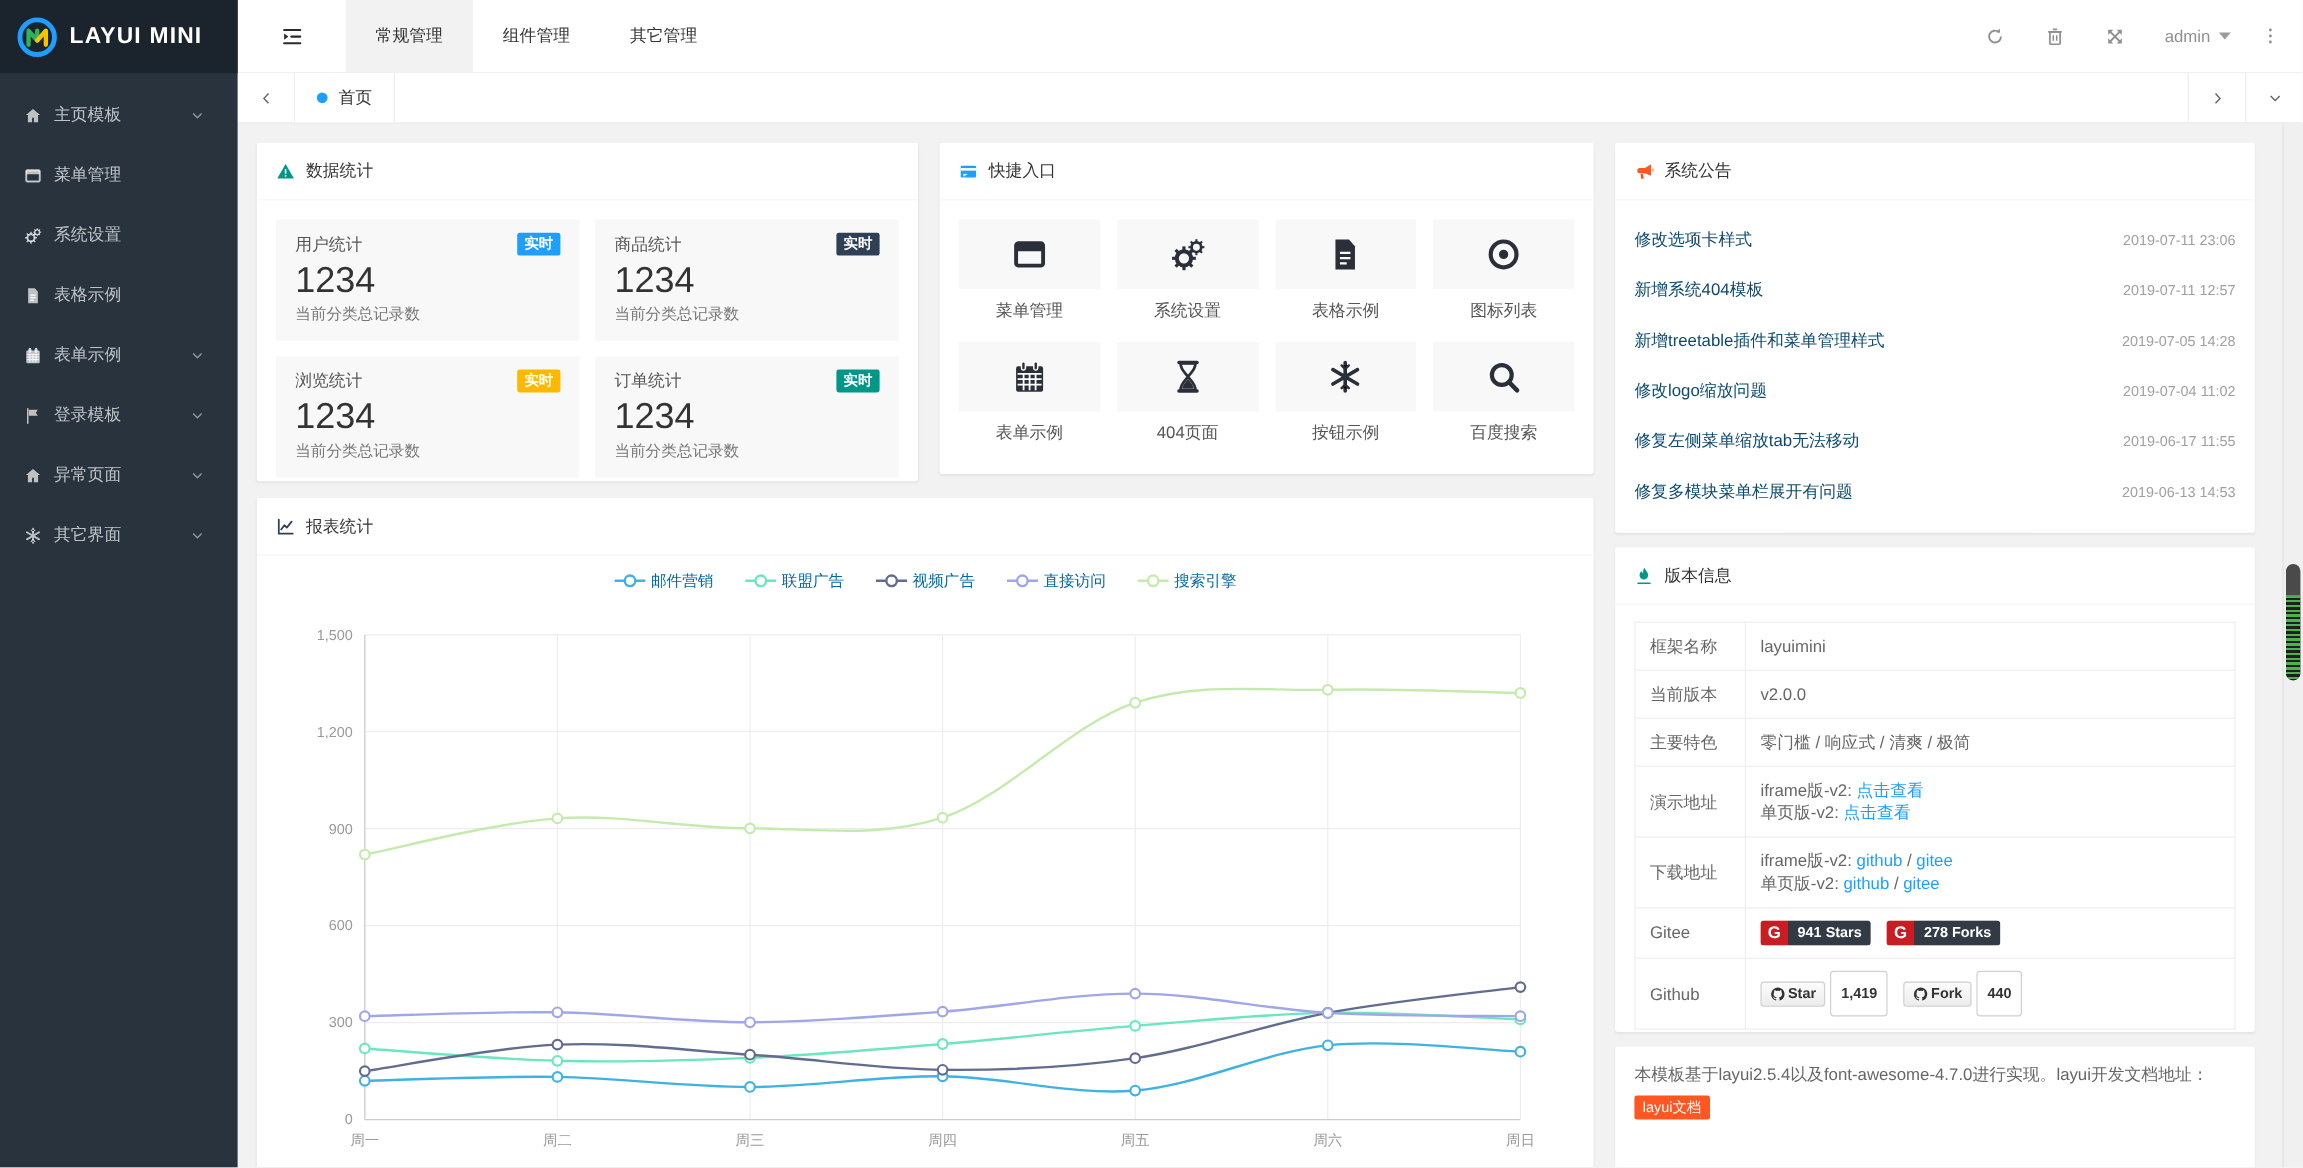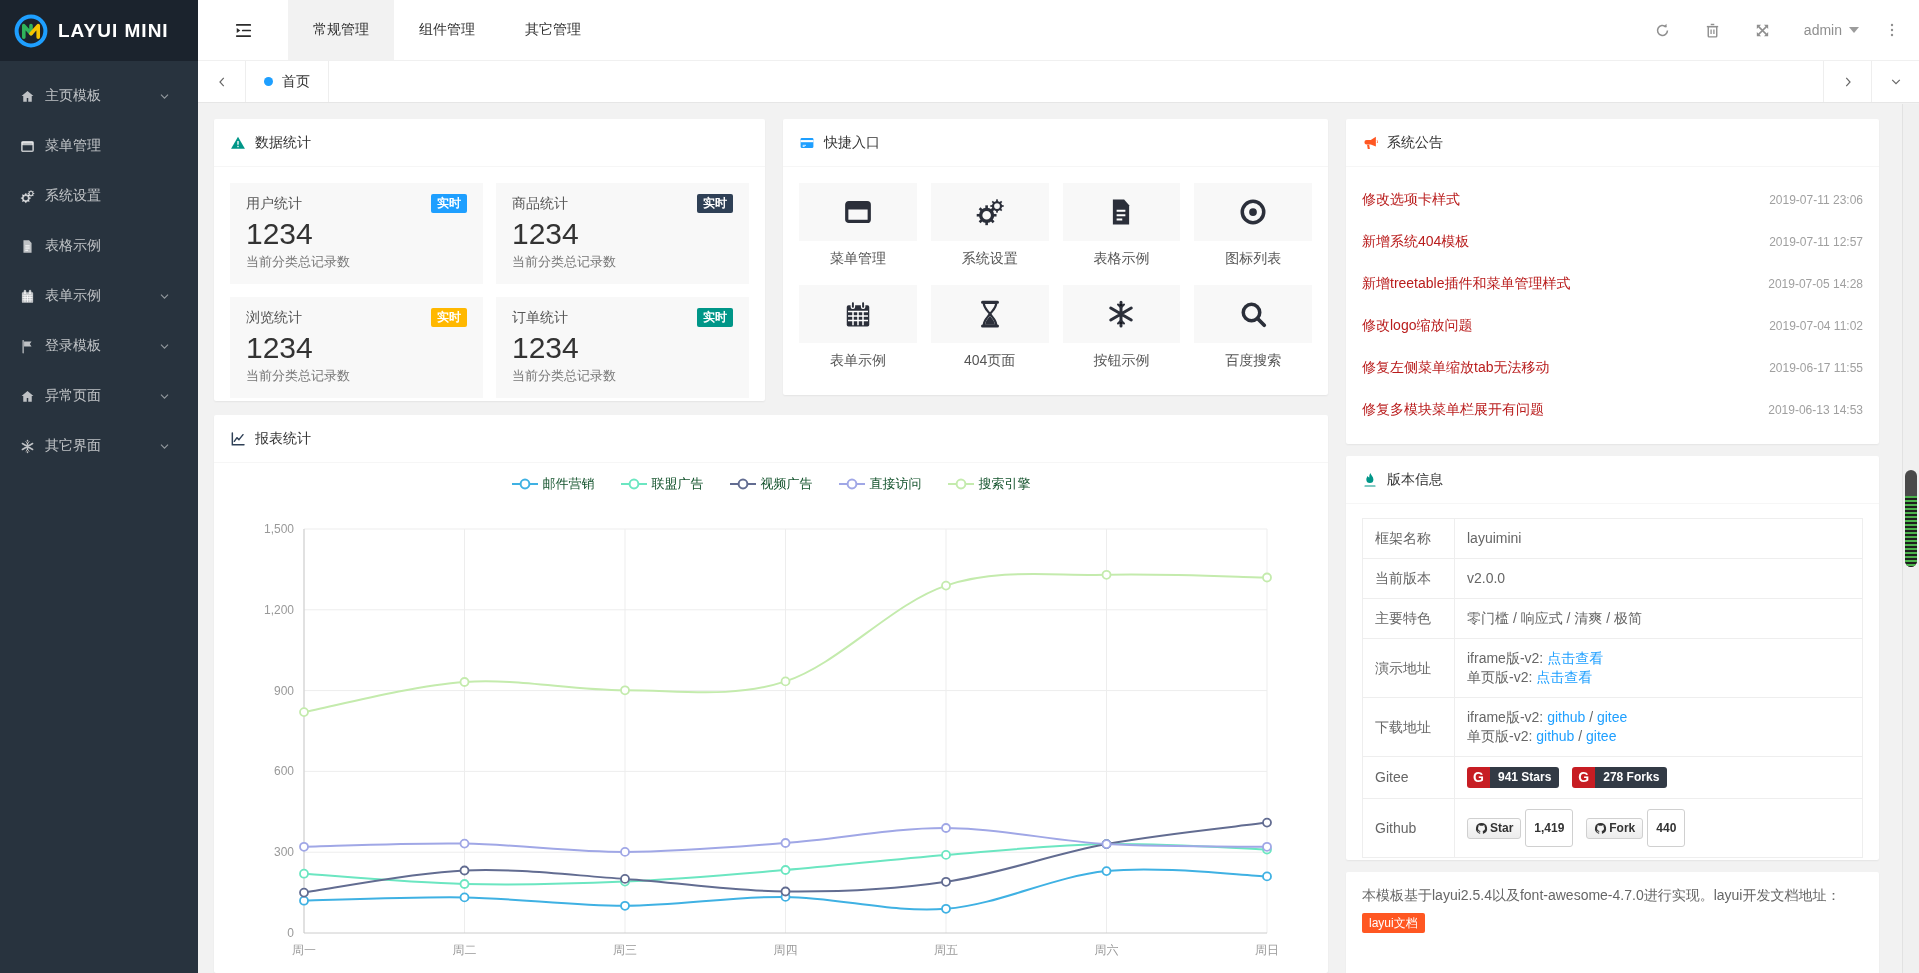--- a/index.html
+++ b/index.html
@@ -64,27 +64,27 @@
 
   
   .quick-grid { display:grid; grid-template-columns:repeat(4,1fr); gap:17px 14px; padding:16px; }
   .quick-item { text-align:center; cursor:pointer; }
   .quick-tile { background:#f8f8f8; height:58px; display:flex; align-items:center; justify-content:center; color:#2b2f3a; font-size:30px; }
   .quick-label { margin-top:9px; font-size:14px; color:#555; }
 
   
   .ann-body { padding:12px 16px 0; }
   .ann-row { display:flex; justify-content:space-between; align-items:center; height:42px; }
-  .ann-title { font-size:14px; color:#b91c1c; }
+  .ann-title { font-size:14px; color:#0c4a6e; }
   .ann-date { font-size:12px; color:#a0a0a0; }
 
   
   .report-body { padding:8px 16px 0; }
   .chart-legend { display:flex; justify-content:center; gap:26px; height:26px; align-items:center; }
-  .legend-item { display:flex; align-items:center; gap:5px; color:#14532d; font-size:13px; cursor:pointer; }
+  .legend-item { display:flex; align-items:center; gap:5px; color:#0369a1; font-size:13px; cursor:pointer; }
 
   
   .version-body { padding:14px 16px; }
   .vtable { width:100%; border-collapse:collapse; font-size:14px; color:#666; }
   .vtable td { border:1px solid #eee; padding:10px 12px; line-height:19px; }
   .vtable td.vlabel { width:92px; }
   .vlink { color:#1E9FFF; text-decoration:none; cursor:pointer;text-align:right; }
   .gbadge { display:inline-flex; height:21px; border-radius:3px; overflow:hidden; margin-right:9px; font-size:12px; font-weight:bold; vertical-align:middle; cursor:pointer; }
   .gbadge .g { background:#c71d23; color:#fff; width:23px; display:flex; align-items:center; justify-content:center; font-size:14px; }
   .gbadge .t { background:#323a45; color:#fff; padding:0 8px; display:flex; align-items:center; }

